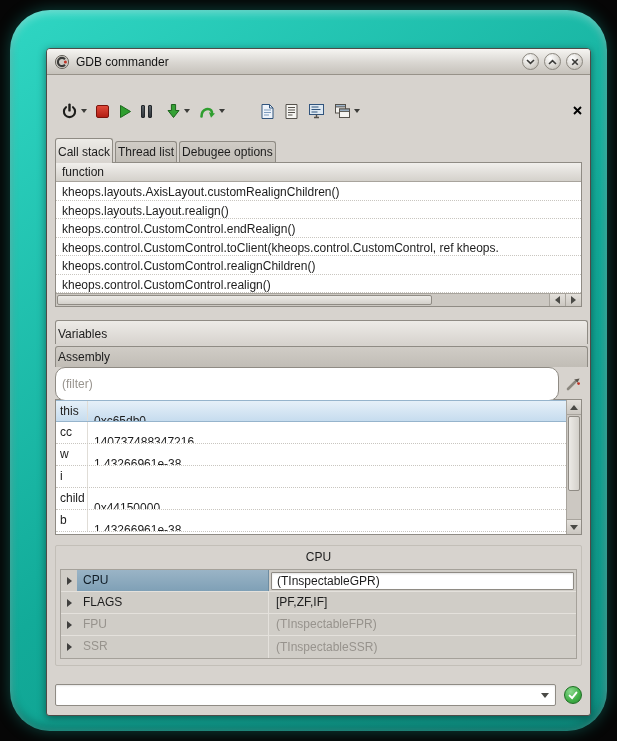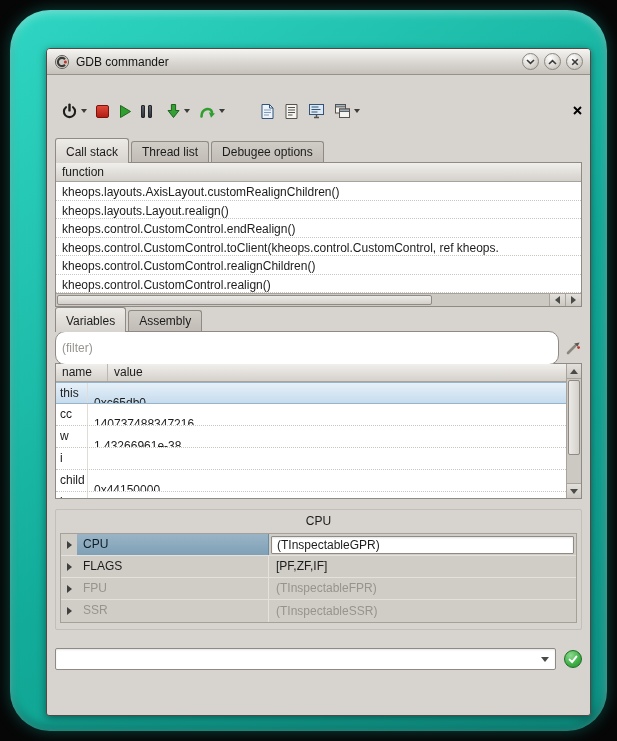--- a/index.html
+++ b/index.html
@@ -25,25 +25,25 @@
   .toolbar{margin:24px 10px 0 14px;height:24px;display:flex;align-items:center;}
   .tool{display:flex;align-items:center;gap:3px;margin-right:9px;}
   .tool.gap{margin-right:14px;}
   .big-gap{width:26px;}
   .chev{width:0;height:0;border-left:3.5px solid transparent;border-right:3.5px solid transparent;border-top:4.5px solid #3c3c3a;}
   .stop-sq{width:13px;height:13px;background:linear-gradient(#e04a3a,#b21e14);border:1px solid #7c120b;border-radius:2px;}
   .pause-bars{display:flex;gap:3px;}
   .pause-bars i{display:block;width:4px;height:13px;background:linear-gradient(#5a6168,#2e3338);border:1px solid #23272b;border-radius:1px;}
   
   .tabs{display:flex;margin-left:8px;position:relative;z-index:2;}
-  .tab{font-size:12px;color:#1c1c1c;padding:3px 10px 3px;background:linear-gradient(#d0ccc6,#c1bdb6);
+  .tab{font-size:12px;color:#1c1c1c;padding:3px 2px 3px;background:linear-gradient(#d0ccc6,#c1bdb6);
     border:1px solid #8f8b84;border-bottom:none;border-radius:3px 3px 0 0;margin-right:2px;margin-top:3px;}
   .tab.active{background:linear-gradient(#edebe7,#d7d3ce);margin-top:0;padding-top:6px;margin-bottom:-1px;}
   .tabs-top{margin-top:15px;}
-  .tabs-mid{}
+  .tabs-mid{margin-top:13px;flex-direction:column;}
   
   .cs-panel{margin:0 8px;height:145px;border:1px solid #8f8b84;background:#fff;display:flex;flex-direction:column;overflow:hidden;}
   .list-header{height:19px;line-height:18px;padding:0 6px;font-size:12px;color:#1c1c1c;
     background:linear-gradient(#f1efec,#d4d1cb);border-bottom:1px solid #a8a49d;}
   .cs-row{height:22px;line-height:21px;padding:0 6px;font-size:12px;color:#1c1c1c;border-bottom:1px dotted #c9c6c0;
     white-space:nowrap;overflow:hidden;}
   .hscroll{margin-top:auto;height:15px;border-top:1px solid #a8a49d;background:#ccc8c2;display:flex;}
   .hs-track{flex:1;position:relative;}
   .hs-thumb{position:absolute;left:1px;top:1px;bottom:1px;width:76%;background:linear-gradient(#eceae6,#d3d0ca);
     border:1px solid #8f8b84;border-radius:2px;}
@@ -247,24 +247,20 @@
             <svg width="17" height="17" viewBox="0 0 17 17">
               <path d="M3 14 L10 7" stroke="#8b877f" stroke-width="2.6" stroke-linecap="round"></path>
               <path d="M9.2 4.6 L12.4 7.8 L14.6 3.4 Z" fill="#5a564f"></path>
               <circle cx="13.6" cy="8.6" r="1.4" fill="#c03327"></circle>
             </svg>
           </span>
         </div>
 
         <div class="vars-panel">
           <div class="vars-main">
-            <div class="vars-header">
-              <span class="vh-name">name</span>
-              <span class="vh-value">value</span>
-            </div>
             <div class="var-row selected">
               <span class="v-name">this</span>
               <span class="v-value">0xc65db0</span>
             </div>
             <div class="var-row">
               <span class="v-name">cc</span>
               <span class="v-value">140737488347216</span>
             </div>
             <div class="var-row">
               <span class="v-name">w</span>

